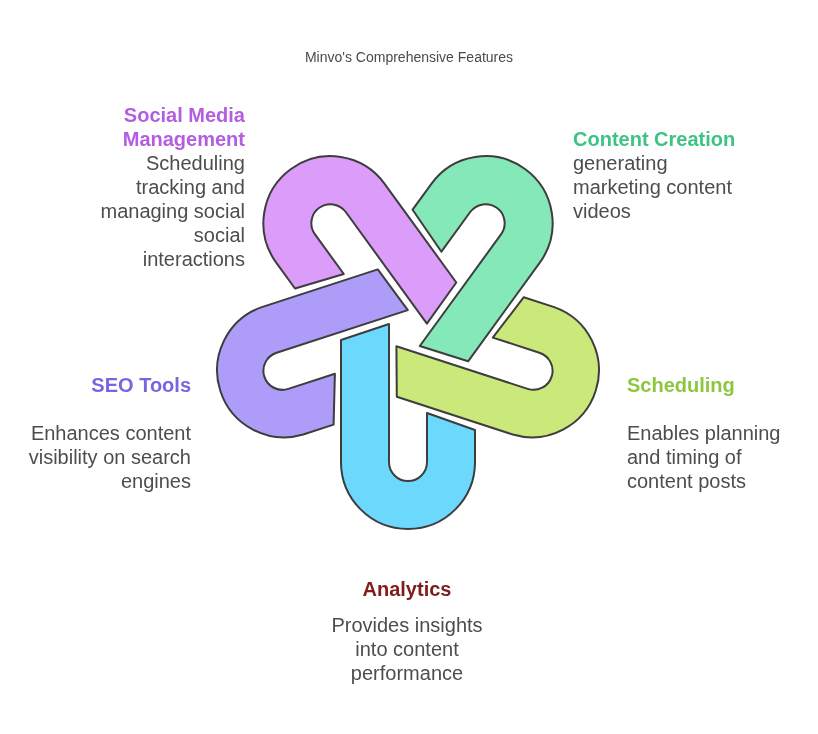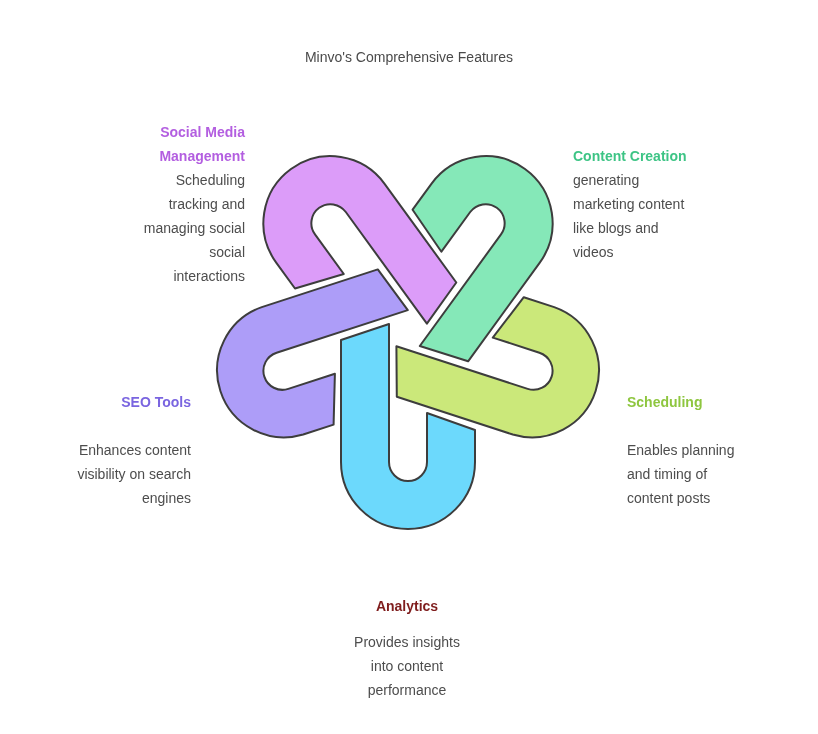--- a/index.html
+++ b/index.html
@@ -1,20 +1,20 @@
 <!DOCTYPE html>
 <html><head>
 <meta charset="utf-8">
 <style>
   html, body { margin: 0; padding: 0; background: #ffffff; }
   body { width: 818px; height: 734px; position: relative; overflow: hidden;
          font-family: "Liberation Sans", "DejaVu Sans", sans-serif; }
   .title { position: absolute; left: 0; width: 818px; top: 49px; text-align: center;
            font-size: 14px; color: #4a4a4a; }
-  .block { position: absolute; font-size: 14px; line-height: 24px; color: #4d4d4d; margin-top: 17px; }
+  .block { position: absolute; font-size: 20px; line-height: 24px; color: #4d4d4d; }
   .block .head { font-weight: bold; }
   .right-align { text-align: right; }
   .center-align { text-align: center; }
   svg.diagram { position: absolute; left: 0; top: 0; }
   .hook { stroke: #3d3d3d; stroke-width: 2; stroke-linejoin: round; }
 </style>
 </head>
 <body>
 
 <div class="title">Minvo's Comprehensive Features</div>
@@ -39,21 +39,20 @@
     <div>social</div>
     <div>interactions</div>
   </div>
 </div>
 
 <div class="block" style="left:573px; top:127px; width:200px;">
   <div class="head" style="color:#3dc485;">Content Creation</div>
   <div>
     <div>generating</div>
     <div>marketing content</div>
-    <div>like blogs and</div>
     <div>videos</div>
   </div>
 </div>
 
 <div class="block right-align" style="right:627px; top:373px; width:200px;">
   <div class="head" style="color:#7a65e0;">SEO Tools</div>
   <div style="margin-top:24px;">
     <div>Enhances content</div>
     <div>visibility on search</div>
     <div>engines</div>

